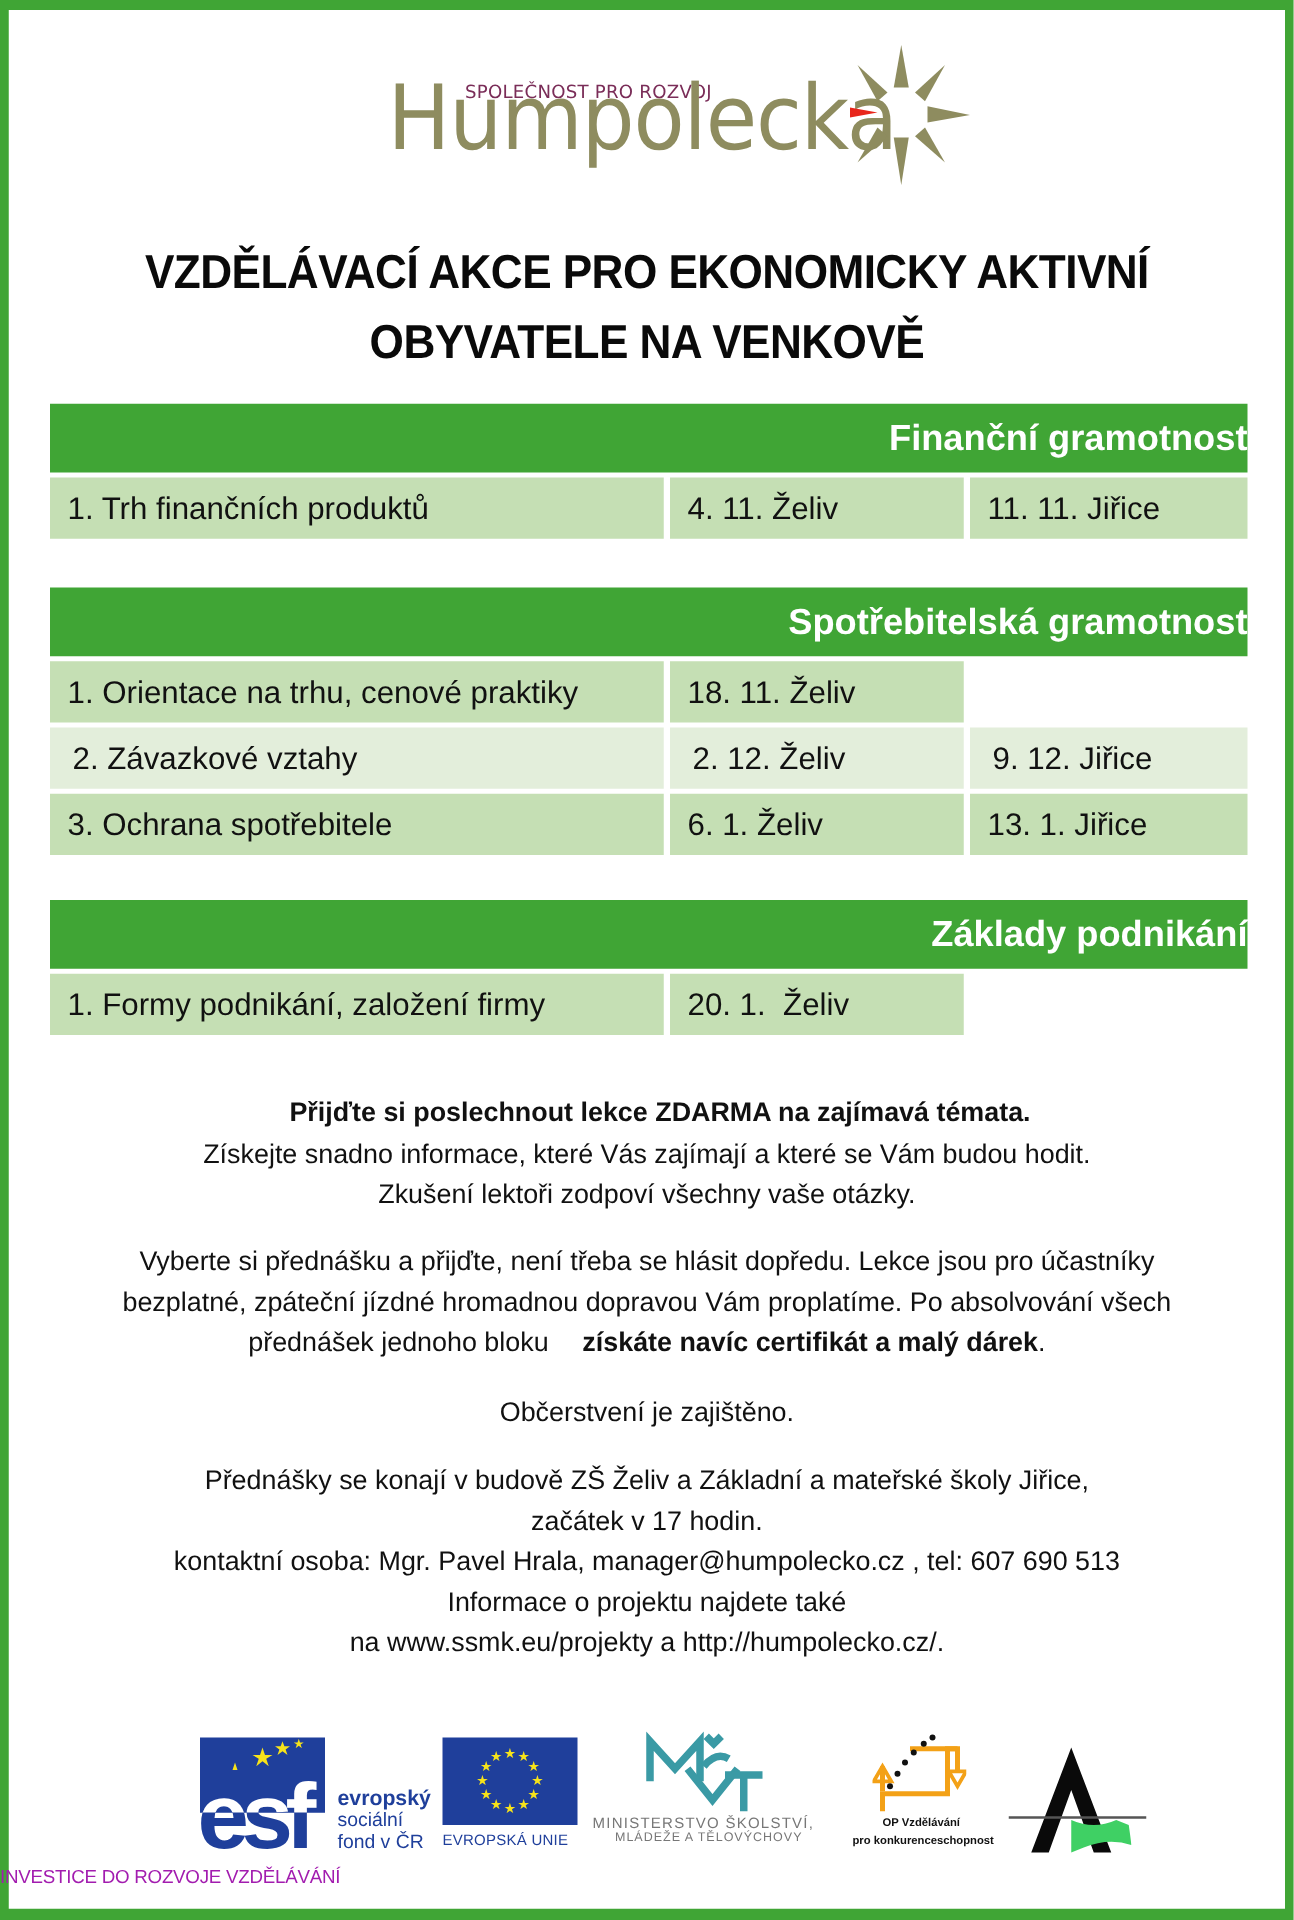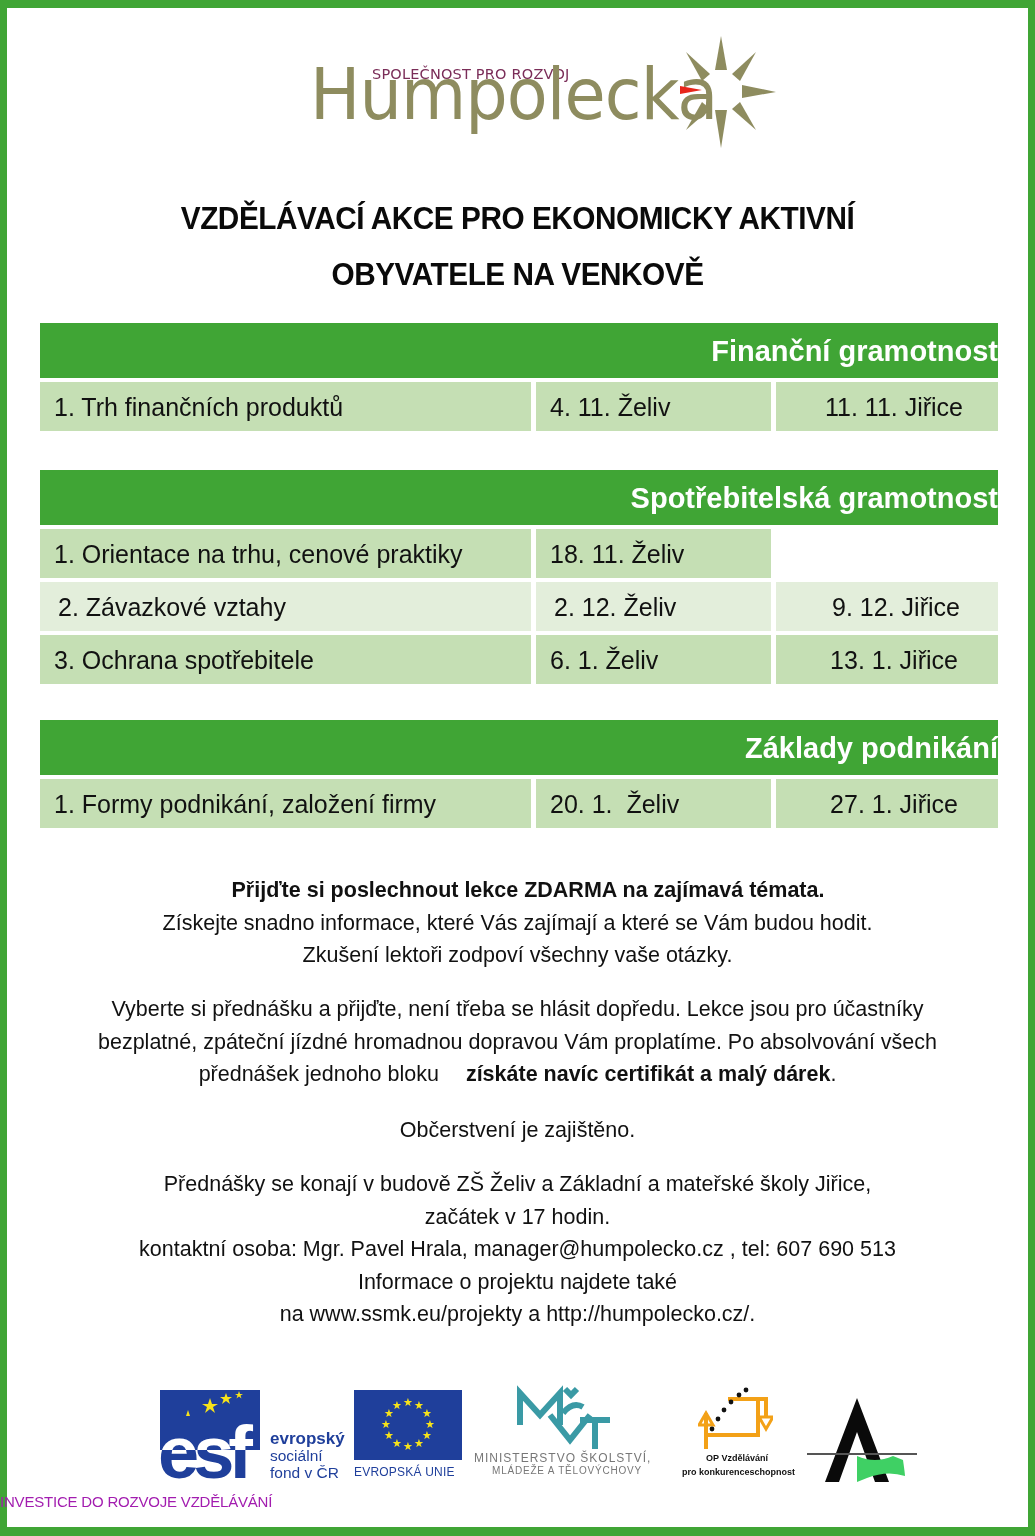--- a/index.html
+++ b/index.html
@@ -21,39 +21,39 @@
     position: absolute; left: 0px; top: 28px;
     font-family: "DejaVu Sans", sans-serif; font-size: 72px; color: #8e8c5f;
     letter-spacing: -1px; line-height: 1; white-space: nowrap; font-weight: normal;
     transform: scaleX(0.93); transform-origin: left top;
   }
   .logo-star { position: absolute; left: 360px; top: 0px; width: 120px; height: 125px; }
 
   .title {
     position: absolute; left: 20px; width: 995px; top: 190px;
     text-align: center; font-family: "Liberation Sans", sans-serif; font-weight: bold;
-    font-size: 32px; line-height: 56px; color: #0a0a0a; letter-spacing: -0.5px;
+    font-size: 38px; line-height: 56px; color: #0a0a0a; letter-spacing: -0.5px;
   }
   .title span { display: block; transform: scaleX(0.93); }
 
   .section { position: absolute; left: 40px; width: 958px; }
   .sec-head {
     height: 55px; background: #40a535; color: #fff; text-align: right;
     font-family: "Liberation Sans", sans-serif; font-weight: bold; font-size: 29px; line-height: 57px;
   }
   .row { display: flex; margin-top: 4px; height: 49px; }
   .row .cell {
     background: #c5dfb4; height: 49px; line-height: 51px;
     font-family: "Liberation Sans", sans-serif; font-size: 25px; color: #111;
     padding-left: 14px; white-space: nowrap; overflow: hidden;
   }
   .row.light .cell { background: #e3eedb; padding-left: 18px; }
   .cell.c1 { width: 491px; }
   .cell.c2 { width: 235px; margin-left: 5px; }
-  .cell.c3 { width: 222px; margin-left: 5px; text-align: center; }
+  .cell.c3 { width: 222px; margin-left: 5px; }
 
   .body-text {
     position: absolute; left: 20px; width: 995px; text-align: center;
     font-family: "Liberation Sans", sans-serif; font-size: 21.5px; line-height: 32.5px; color: #111;
   }
   .body-text b { font-weight: bold; margin-left: 21px; }
 
   .logos { position: absolute; left: 0; top: 1385px; width: 1035px; height: 100px; }
   .esf { position: absolute; left: 160px; top: 5px; width: 190px; height: 95px; }
   .esf-box { position: absolute; left: 0; top: 0; width: 100px; height: 60px; background: #1f3f9b; }
@@ -129,21 +129,20 @@
     <div class="cell c2">6. 1. Želiv</div>
     <div class="cell c3">13. 1. Jiřice</div>
   </div>
 </div>
 
 <div class="section" style="top:720px;">
   <div class="sec-head">Základy podnikání</div>
   <div class="row">
     <div class="cell c1">1. Formy podnikání, založení firmy</div>
     <div class="cell c2" style="white-space:pre;">20. 1.  Želiv</div>
-    <div class="cell c3">27. 1. Jiřice</div>
   </div>
 </div>
 
 <div class="body-text" style="top:874px;">
   <div><b>Přijďte si poslechnout lekce ZDARMA na zajímavá témata.</b></div>
   <div>Získejte snadno informace, které Vás zajímají a které se Vám budou hodit.</div>
   <div>Zkušení lektoři zodpoví všechny vaše otázky.</div>
 </div>
 
 <div class="body-text" style="top:993px;">

